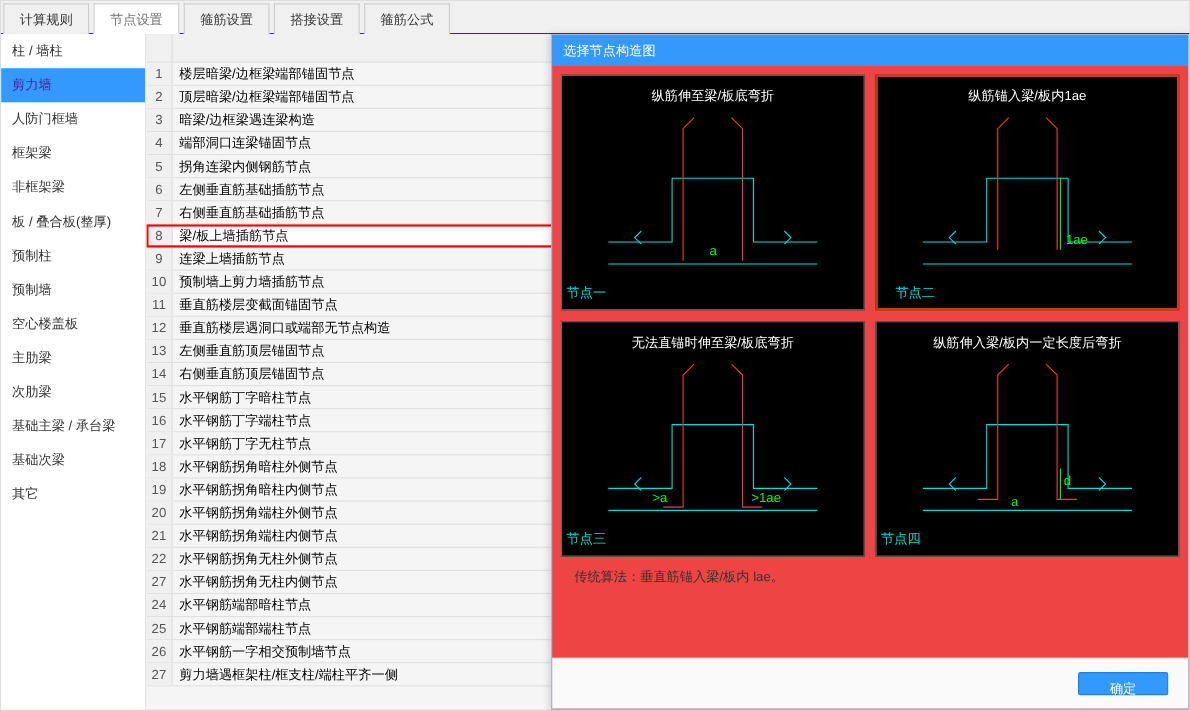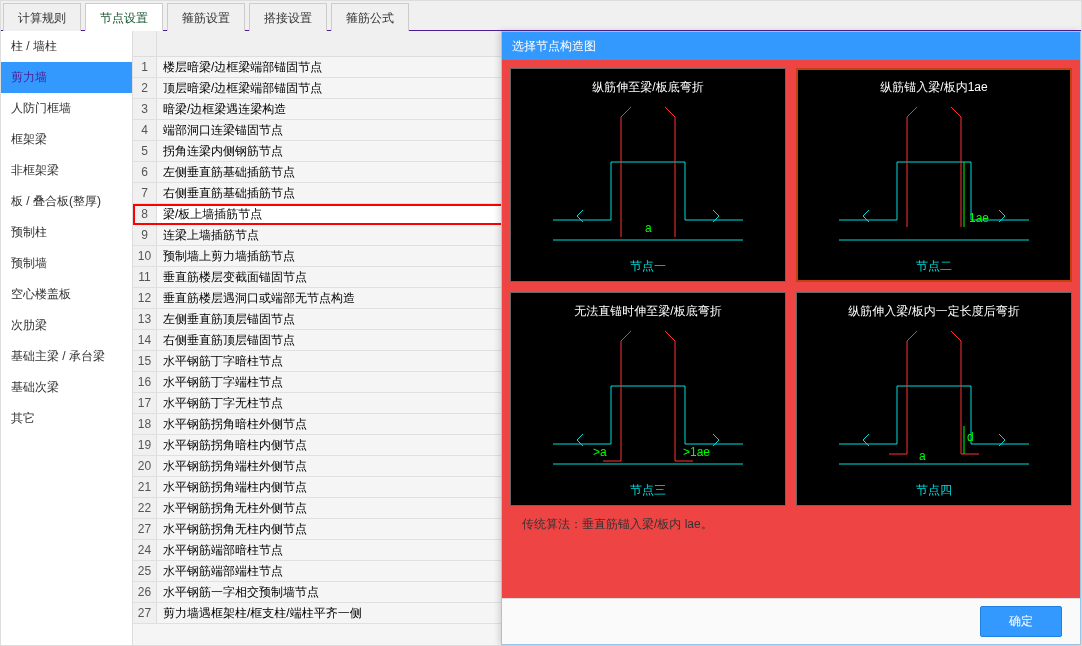--- a/index.html
+++ b/index.html
@@ -1,46 +1,46 @@
 <!DOCTYPE html>
 <html><head>
 <meta charset="utf-8">
 <style>
 *{box-sizing:border-box;margin:0;padding:0;font-family:"Microsoft YaHei",sans-serif;font-size:12px}
 body{background:#fff;overflow:hidden}
 .app{width:1082px;height:646px;position:relative;background:#f5f5f5;border:1px solid #ddd}
 .tabs{display:flex;background:#f0f0f0;border-bottom:1px solid #4c1d95;height:30px}
 .tab{padding:6px 14px;border:1px solid #ccc;border-bottom:none;margin:2px 2px 0 2px;background:#f0f0f0;cursor:pointer;color:#333;height:28px}
-.tab.active{background:#fff;border-bottom:1px solid #fff;margin-bottom:-1px;color:#14532d}
+.tab.active{background:#fff;border-bottom:1px solid #fff;margin-bottom:-1px;color:#737373}
 .body{display:flex;height:calc(100% - 30px)}
 .sidebar{width:132px;background:#fff;border-right:1px solid #ddd;overflow-y:auto}
 .sb-item{padding:7px 10px;cursor:pointer;color:#333}
 .sb-item.selected{background:#3399ff;color:#4c1d95}
 .main{flex:1;display:flex;overflow:hidden}
 .listwrap{flex:1;display:flex;flex-direction:column;overflow:hidden}
 .list-hdr{display:flex;background:#f0f0f0;border-bottom:1px solid #ddd;height:26px;align-items:center}
 .hdr-num{width:24px;border-right:1px solid #ddd;height:100%}
 .hdr-name{flex:1;text-align:center;padding:4px;border-right:1px solid #ddd}
 .rows{overflow-y:auto;flex:1}
 .row{display:flex;border-bottom:1px solid #e0e0e0;height:21px;align-items:center;cursor:pointer}
 .row.hl{outline:2px solid red;outline-offset:-2px;background:#fff}
 .rnum{width:24px;text-align:center;background:#f0f0f0;border-right:1px solid #ddd;color:#555;height:100%;line-height:21px}
 .rname{padding:0 6px;flex:1;white-space:nowrap;overflow:hidden}
 .col2{width:34px;border-left:1px solid #ddd;padding:0 4px;white-space:nowrap;overflow:hidden;text-overflow:clip;color:#333;height:100%;line-height:21px}
 .dialog{position:absolute;top:30px;right:0;width:580px;height:614px;background:#ef4444;border:1px solid #9cc4e4;box-shadow:-2px 0 6px rgba(0,0,0,.15)}
 .dlg-title{background:#3399ff;color:#fff;padding:6px 10px;height:28px}
 .dlg-body{padding:8px;height:calc(100% - 28px - 46px);overflow:auto}
 .thumbs{display:flex;flex-wrap:wrap;gap:10px}
-.thumb{width:calc(50% - 5px);background:#000;border:1px solid #666;cursor:pointer;display:flex;flex-direction:column;align-items:center;padding:6px 4px}
+.thumb{width:calc(50% - 5px);background:#000;border:1px solid #666;cursor:pointer;display:flex;flex-direction:column;padding:6px 4px}
 .thumb.sel{border:2px solid #c2410c;padding:5px 16px}
 .thumb-title{color:#fff;text-align:center;padding:4px 2px 6px 2px;white-space:nowrap;overflow:hidden;width:100%}
 .thumb-label{color:#0dd;padding-top:6px}
 .svgbox{width:100%;height:150px;display:flex;justify-content:center;align-items:center}
 .footer-txt{padding:10px 12px;color:#333}
-.dlg-foot{position:absolute;bottom:0;left:0;right:0;height:46px;border-top:1px solid #ddd;display:flex;justify-content:flex-end;align-items:center;padding:12px 18px;background:#fafafa}
+.dlg-foot{position:absolute;bottom:0;left:0;right:0;height:46px;border-top:1px solid #ddd;display:flex;justify-content:flex-end;padding:12px 18px;background:#fafafa}
 .btn-ok{background:#3399ff;color:#fff;border:1px solid #2080e0;padding:6px 28px;cursor:pointer;border-radius:2px}
 </style>
 </head>
 <body>
 
 <div class="app">
   <div class="tabs" id="tabs">
       <div class="tab">计算规则</div>
       <div class="tab active">节点设置</div>
       <div class="tab">箍筋设置</div>
@@ -51,20 +51,21 @@
     <div class="sidebar" id="sidebar">
         <div class="sb-item">柱 / 墙柱</div>
         <div class="sb-item selected">剪力墙</div>
         <div class="sb-item">人防门框墙</div>
         <div class="sb-item">框架梁</div>
         <div class="sb-item">非框架梁</div>
         <div class="sb-item">板 / 叠合板(整厚)</div>
         <div class="sb-item">预制柱</div>
         <div class="sb-item">预制墙</div>
         <div class="sb-item">空心楼盖板</div>
+        <div class="sb-item">主肋梁</div>
         <div class="sb-item">次肋梁</div>
         <div class="sb-item">基础主梁 / 承台梁</div>
         <div class="sb-item">基础次梁</div>
         <div class="sb-item">其它</div>
       </div>
     <div class="main">
       <div class="listwrap">
         <div class="list-hdr">
           <div class="hdr-num"></div>
           <div class="hdr-name">名称</div>

